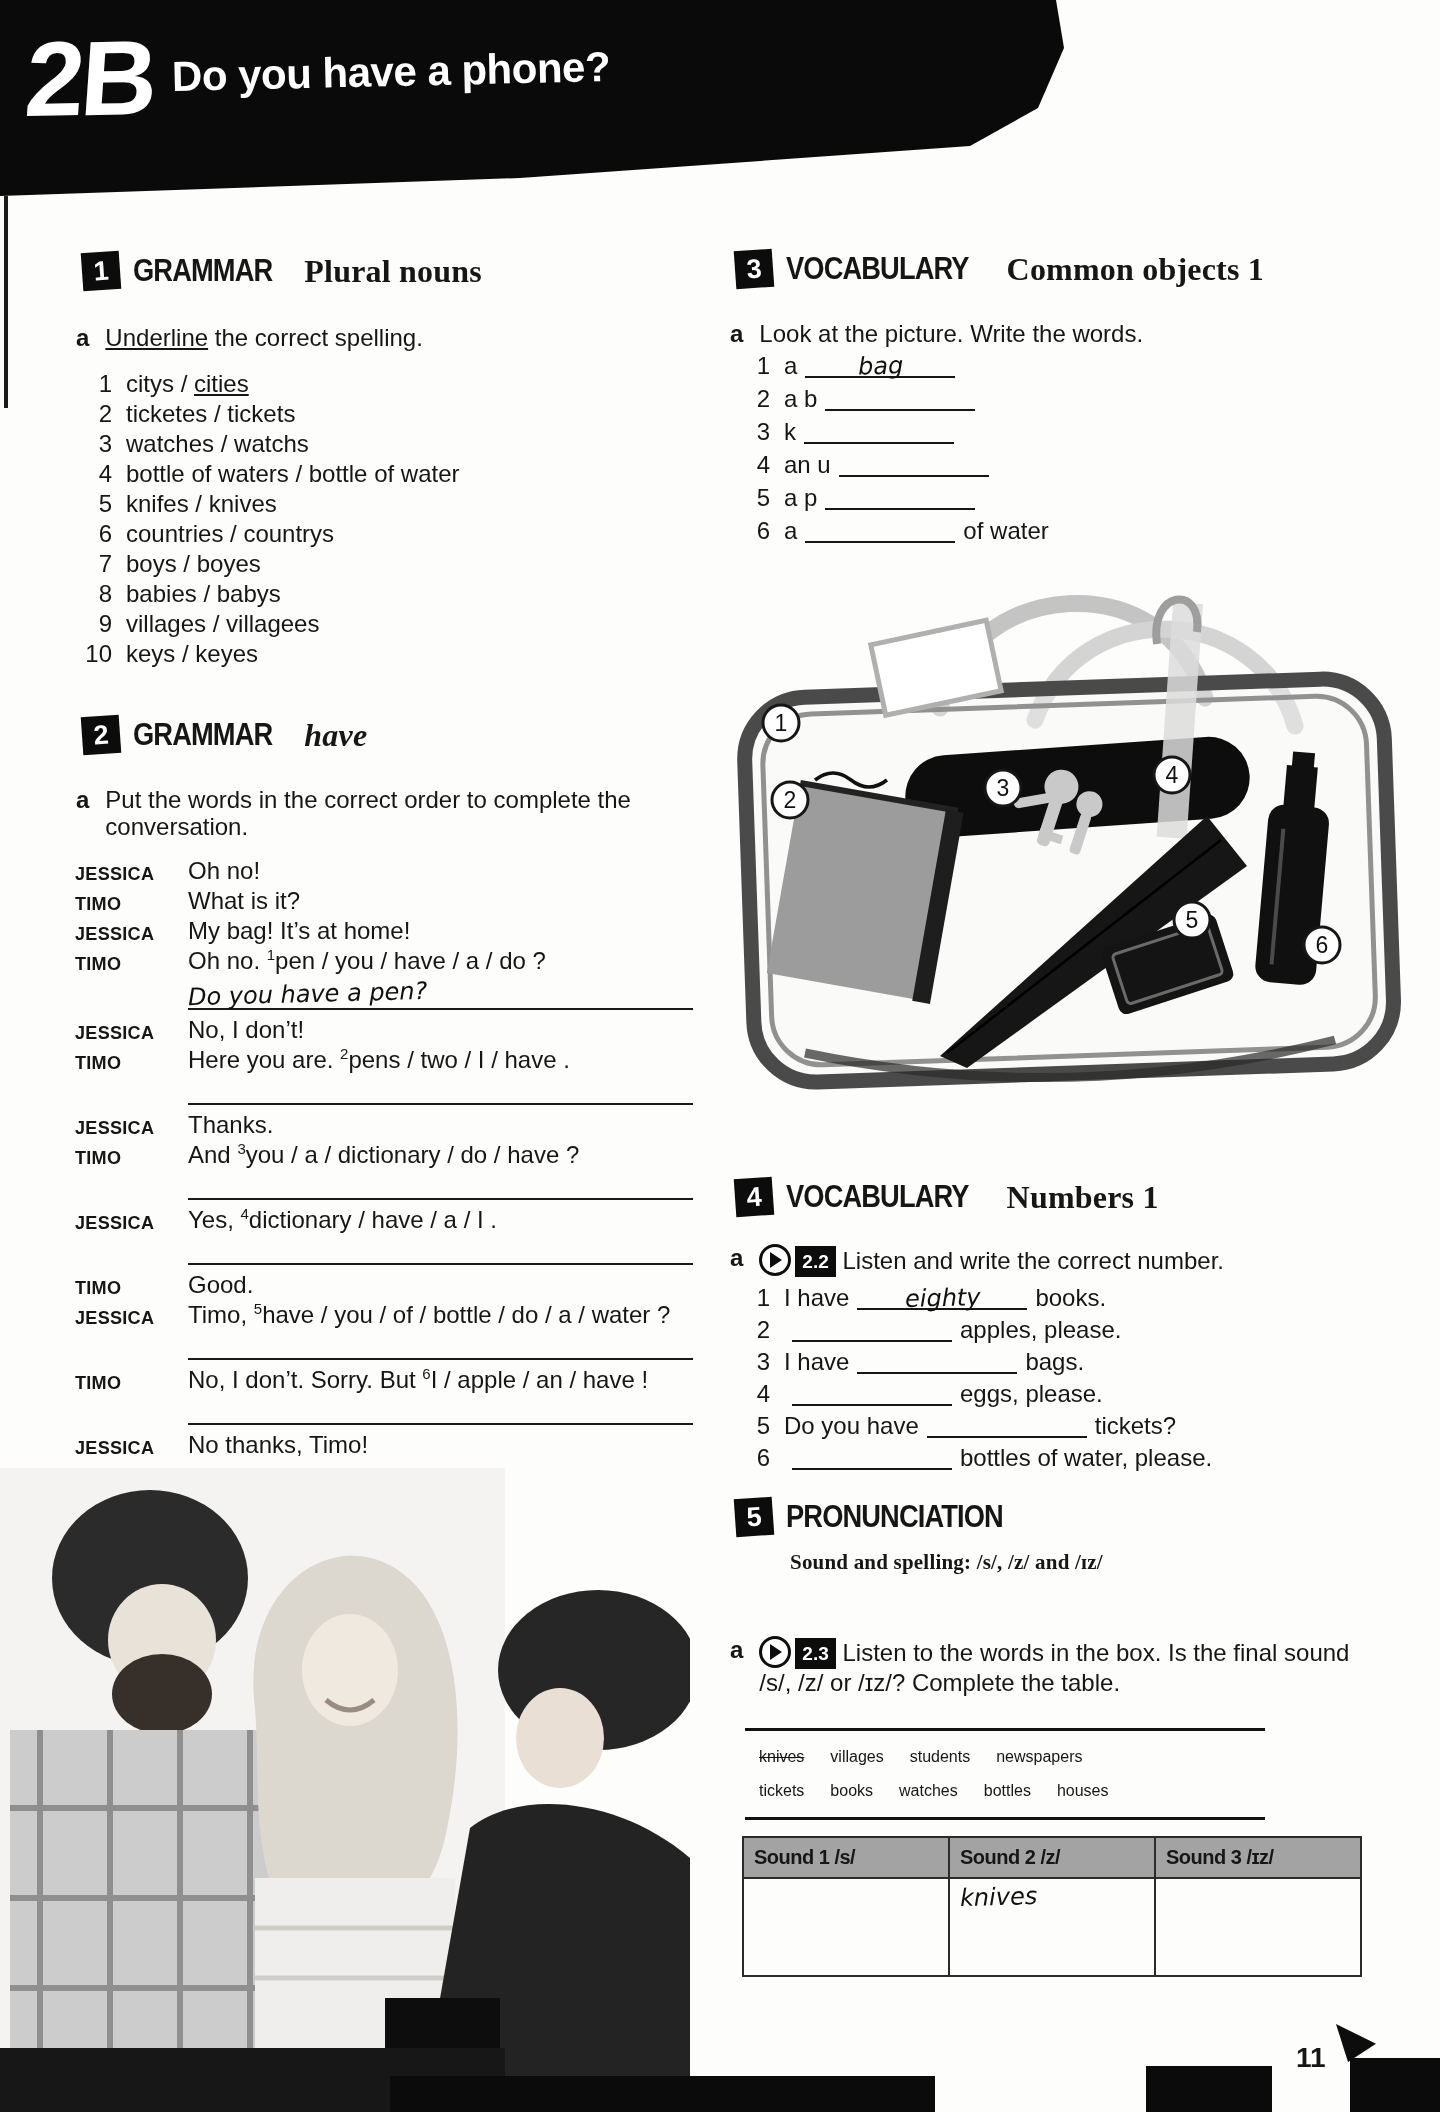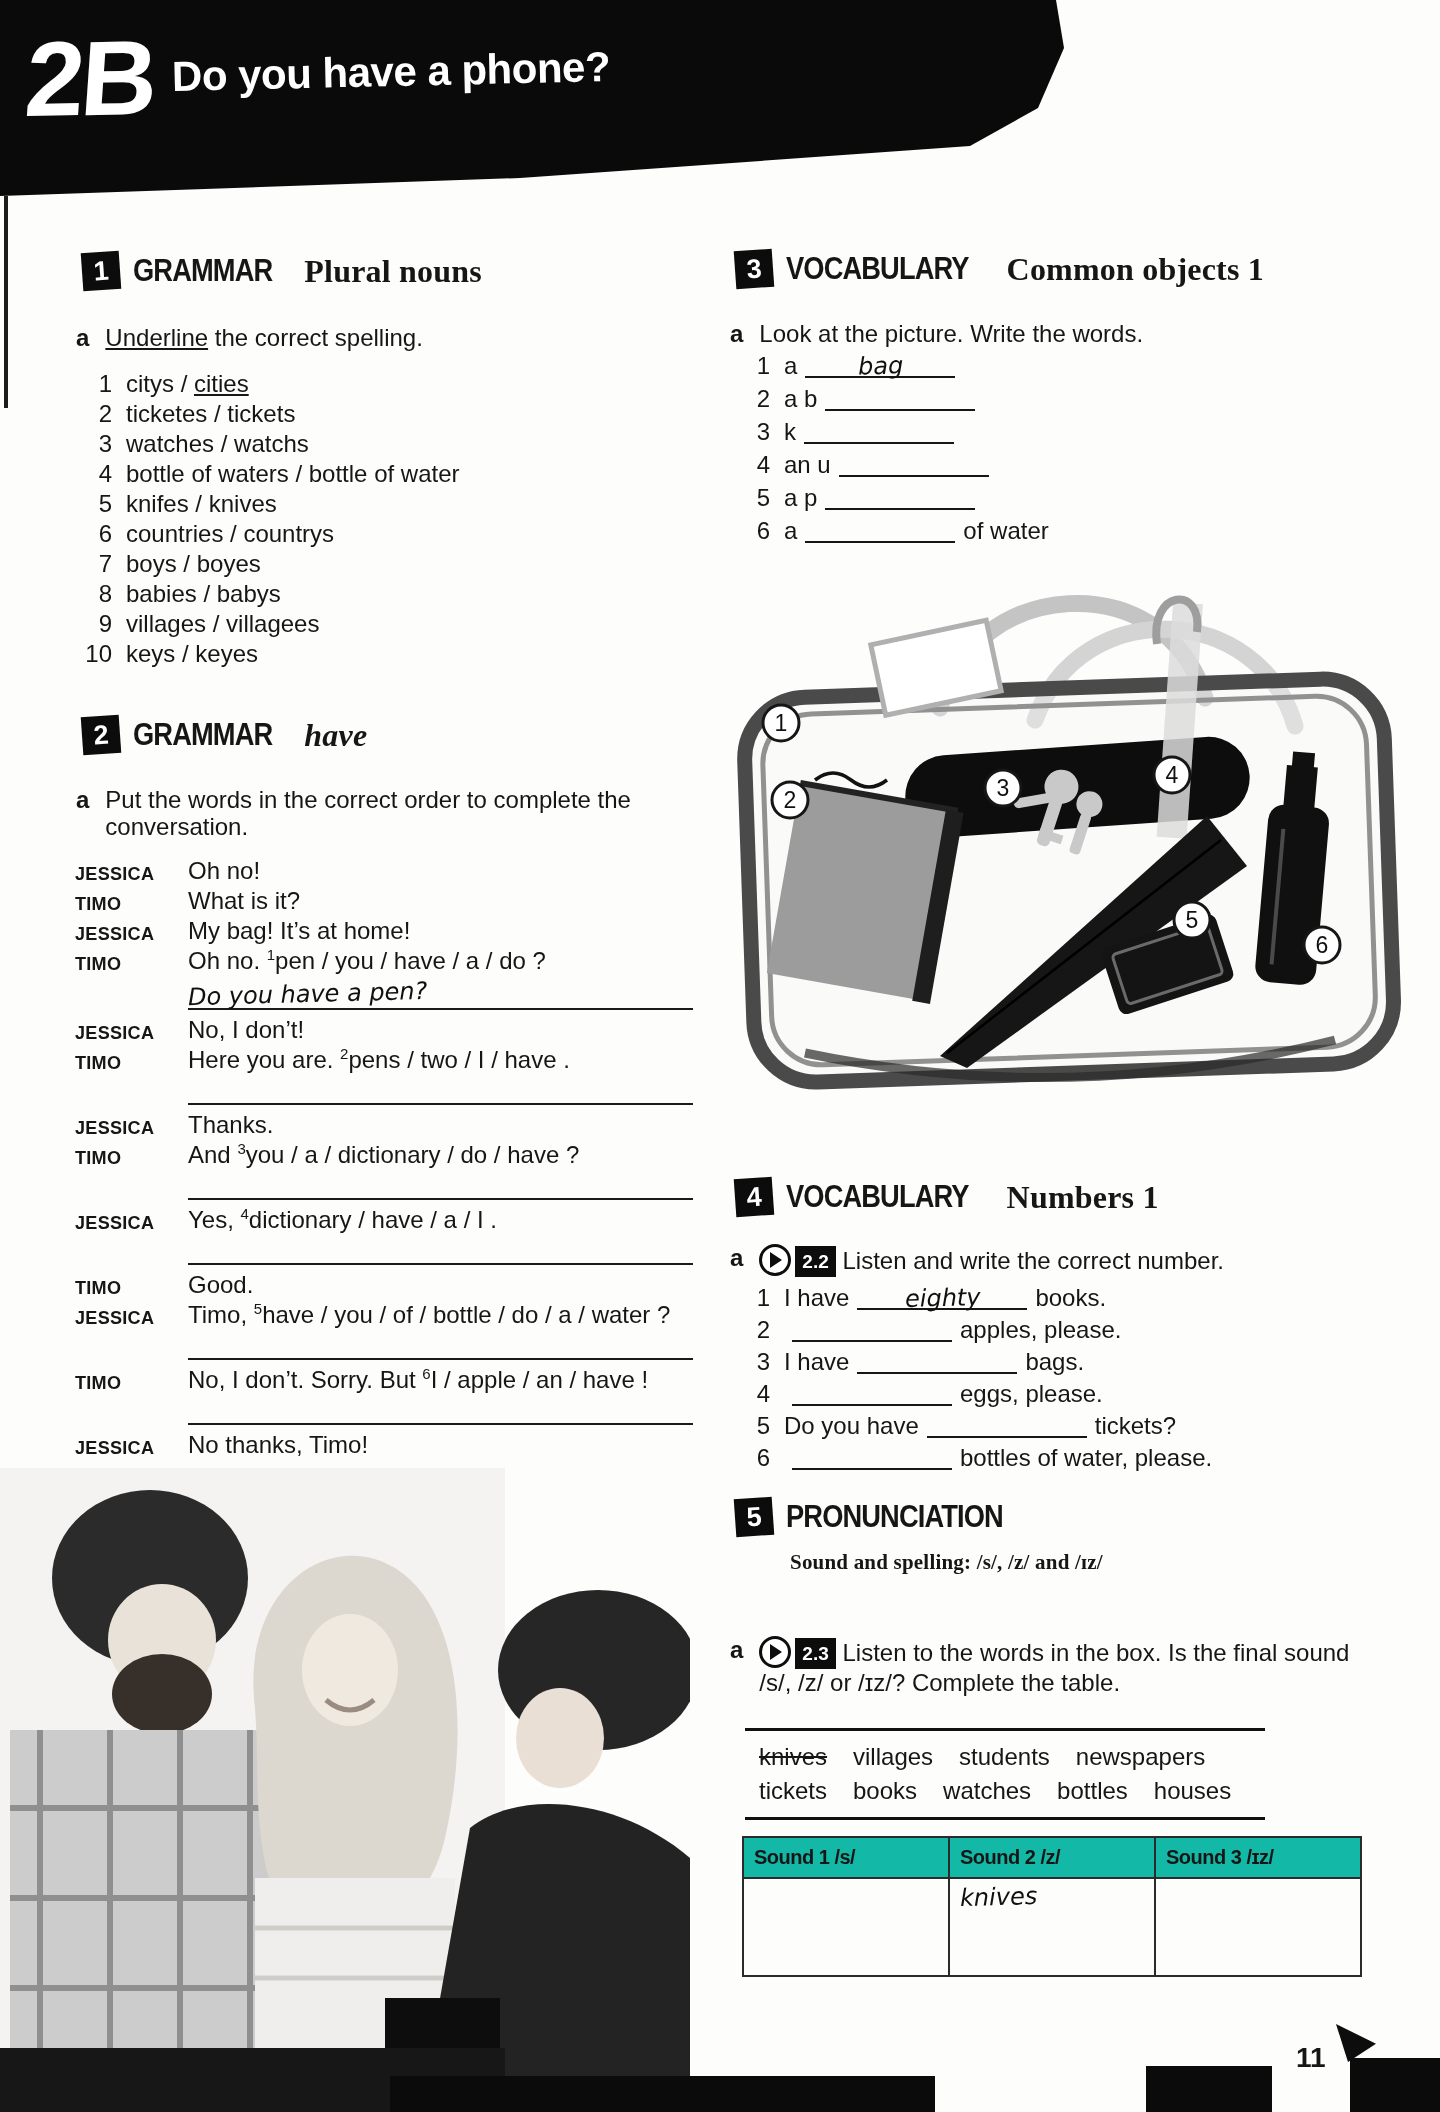--- a/index.html
+++ b/index.html
@@ -59,27 +59,27 @@
   
   .play{width:26px;height:26px;border:3px solid #0d0d0d;border-radius:50%;
         position:relative;display:inline-block;vertical-align:-7px;background:#fff;}
   .play::after{content:"";position:absolute;left:8px;top:5px;border-left:12px solid #0d0d0d;
         border-top:8px solid transparent;border-bottom:8px solid transparent;}
   .track{background:#0d0d0d;color:#fff;font-weight:bold;font-size:19px;padding:2px 7px;
          display:inline-block;vertical-align:1px;margin-left:4px;}
 
   
   .wordbox{position:absolute;left:745px;top:1728px;width:492px;border-top:3px solid #111;
-           border-bottom:3px solid #111;padding:9px 14px;font-size:24px;line-height:34px;}
+           border-bottom:3px solid #111;padding:9px 14px;font-size:16px;line-height:34px;}
   .wordbox span{margin-right:26px;}
   .st{text-decoration:line-through;}
 
   
   .wtable{position:absolute;left:742px;top:1836px;border-collapse:collapse;table-layout:fixed;}
-  .wtable th{width:184px;background:#14b8a6;border:2px solid #2b2b2b;font-size:20px;
+  .wtable th{width:184px;background:#a3a3a3;border:2px solid #2b2b2b;font-size:20px;
              letter-spacing:-0.5px;text-align:left;padding:8px 10px;}
   .wtable td{border:2px solid #2b2b2b;height:88px;vertical-align:top;padding:4px 10px;font-size:24px;}
 
   
   .pagenum{position:absolute;left:1296px;top:2042px;font-weight:bold;font-size:28px;}
   .pgmark{position:absolute;left:1336px;top:2024px;width:40px;height:38px;background:#0d0d0d;
           clip-path:polygon(0 0,100% 52%,30% 100%);}
   .barA{position:absolute;left:390px;top:2076px;width:545px;height:36px;background:#0b0b0b;}
   .barB{position:absolute;left:1146px;top:2066px;width:126px;height:46px;background:#0b0b0b;}
   .barC{position:absolute;left:1350px;top:2058px;width:90px;height:54px;background:#0b0b0b;}

